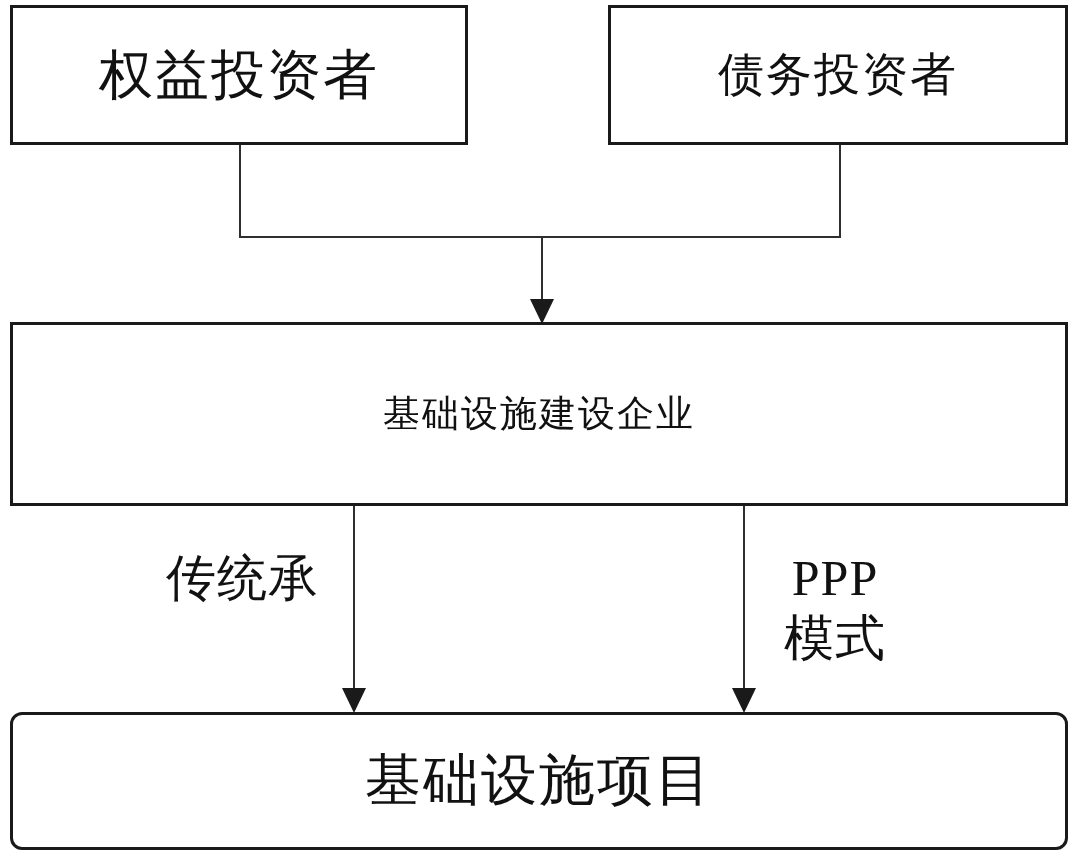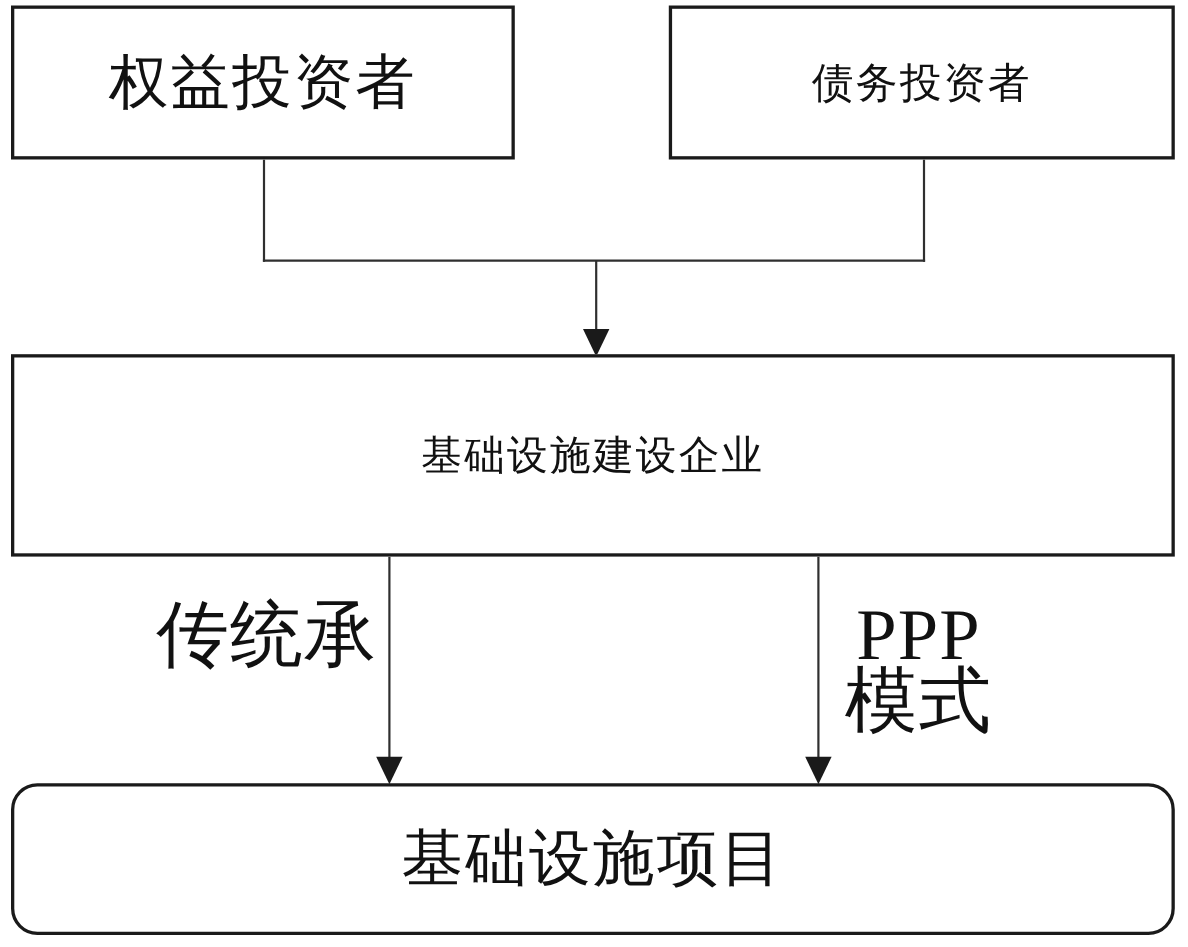--- a/index.html
+++ b/index.html
@@ -25,27 +25,27 @@
     align-items: center;
     justify-content: center;
     text-align: center;
   }
   .node .label {
     display: block;
     white-space: nowrap;
     letter-spacing: 2px;
   }
   .box-equity    { left: 10px;  top: 5px;   width: 458px;  height: 140px; font-size: 54px; }
-  .box-debt      { left: 608px; top: 5px;   width: 460px;  height: 140px; font-size: 38px; }
+  .box-debt      { left: 608px; top: 5px;   width: 460px;  height: 140px; font-size: 46px; }
   .box-enterprise{ left: 10px;  top: 322px; width: 1058px; height: 184px; font-size: 37px; }
-  .box-project   { left: 10px;  top: 712px; width: 1058px; height: 138px; font-size: 56px; border-radius: 24px; }
+  .box-project   { left: 10px;  top: 712px; width: 1058px; height: 138px; font-size: 56px; border-radius: 12px; }
   .edge-label {
     position: absolute;
     text-align: center;
-    font-size: 66px;
+    font-size: 50px;
     line-height: 60px;
     letter-spacing: 1px;
   }
   .edge-label-traditional { left: 140px; top: 548px; width: 205px; }
   .edge-label-ppp         { left: 760px; top: 548px; width: 150px; }
   svg.wires {
     position: absolute;
     left: 0;
     top: 0;
     width: 1080px;

